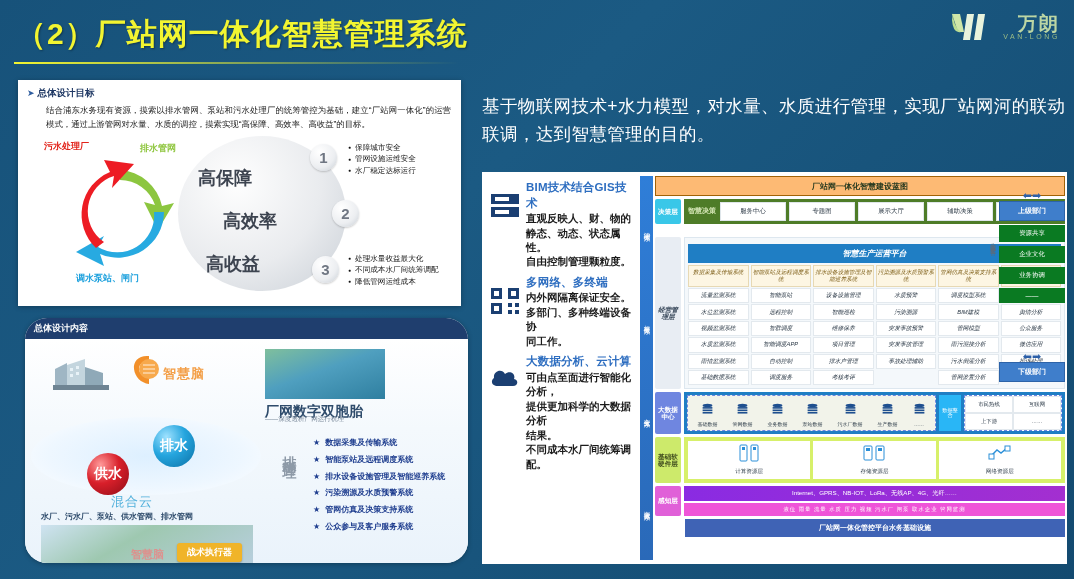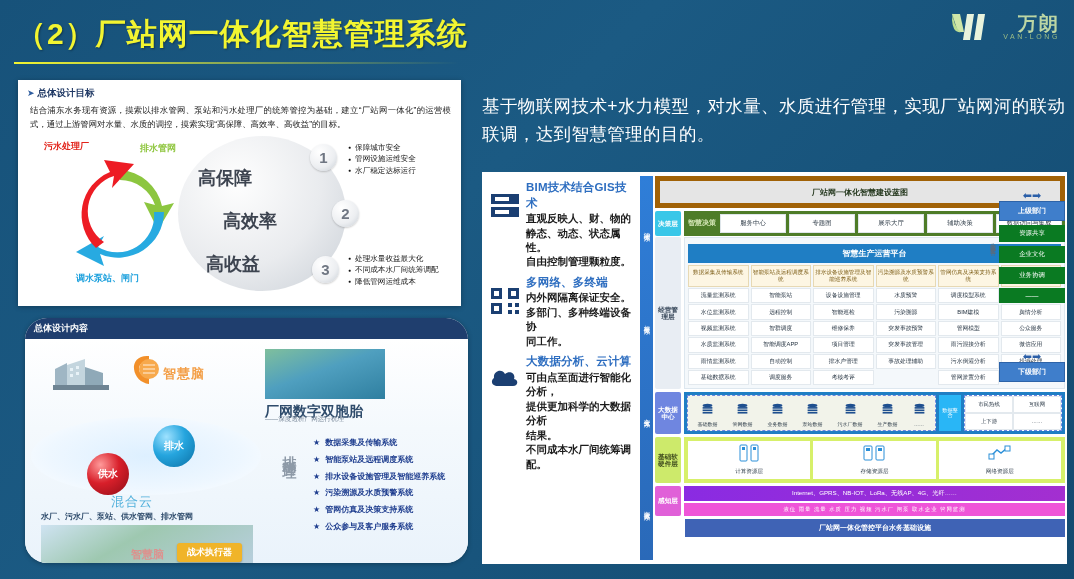--- a/index.html
+++ b/index.html
@@ -27,21 +27,21 @@
   .logo-cn { font-size: 19px; font-weight: bold; color: #bcd6a4; letter-spacing: 2px; line-height: 1.05; }
   .logo-en { font-size: 7px; color: #9dbe86; letter-spacing: 2.6px; }
 
   
   .card { position: absolute; background: #fff; overflow: hidden; box-shadow: 0 1px 5px rgba(0,0,0,.3); }
   #card-top { left: 18px; top: 80px; width: 443px; height: 226px; }
   #card-bottom { left: 25px; top: 318px; width: 443px; height: 245px; border-radius: 22px; }
 
   .goal-head { padding: 7px 8px 1px 9px; font-size: 9.5px; font-weight: bold; color: #1f3864; }
   .goal-head .arrow { color: #2e5d9f; margin-right: 3px; font-size: 9px; }
-  .goal-body { padding: 3px 10px 0 12px; font-size: 8.4px; line-height: 1.65; color: #222; text-align: justify; }
+  .goal-body { padding: 3px 10px 0 28px; font-size: 8.4px; line-height: 1.65; color: #222; text-align: justify; }
 
   .diagram-wrap { position: relative; height: 162px; margin-top: 2px; }
   
   .cycle { position: absolute; left: 22px; top: 14px; width: 160px; height: 135px; }
   .lbl { position: absolute; font-size: 9px; font-weight: bold; white-space: nowrap; }
   #lbl-wwt { left: 26px; top: 6px; color: #e2231a; }
   #lbl-pipe { left: 122px; top: 8px; color: #8fc63f; }
   #lbl-pump { left: 58px; top: 138px; color: #1ba0dd; }
 
   
@@ -73,21 +73,21 @@
   
   .content-head { background: #1f3e6e; color: #fff; font-size: 9px; font-weight: bold; padding: 4px 9px; }
   .content-body { position: relative; height: 224px; background: linear-gradient(180deg,#ffffff 0%,#f4f9fd 40%,#eaf3fb 100%); }
 
   .sky { position: absolute; left: 6px; top: 78px; width: 230px; height: 78px;
          background: radial-gradient(ellipse at 50% 50%, #dcefff 0%, #eef7ff 60%, #ffffff 100%); border-radius: 50%; opacity: .95; }
   .bldg { position: absolute; left: 26px; top: 16px; width: 64px; height: 42px; }
   .brain { position: absolute; left: 104px; top: 14px; width: 34px; height: 34px; }
   .brain-lbl { position: absolute; left: 138px; top: 26px; font-size: 13px; font-weight: bold; color: #f2902a; opacity: .85; letter-spacing: 1px; }
   .sphere { position: absolute; border-radius: 50%; display: flex; align-items: center; justify-content: center;
-            font-size: 10px; font-weight: bold; color: #fff; }
+            font-size: 14px; font-weight: bold; color: #fff; }
   #sph-drain { left: 128px; top: 86px; width: 42px; height: 42px;
     background: radial-gradient(circle at 32% 28%, #9fe2ff 0%, #25a5de 45%, #0b6fa4 100%); }
   #sph-supply { left: 62px; top: 114px; width: 42px; height: 42px;
     background: radial-gradient(circle at 32% 28%, #ff9a9a 0%, #d81f2a 45%, #8e0d17 100%); }
   .cloud-lbl { position: absolute; left: 86px; top: 154px; font-size: 13px; font-weight: normal; color: #2a9fd4; opacity: .8; letter-spacing: 1px; }
   .cloud-sub { position: absolute; left: 16px; top: 172px; font-size: 8px; font-weight: bold; color: #2e4b6b; white-space: nowrap; }
 
   .twin-img { position: absolute; left: 240px; top: 10px; width: 120px; height: 50px;
     background: linear-gradient(160deg,#7fbf9d 0%,#4f9fbf 45%,#2f7fa0 100%); }
   .twin-ttl { position: absolute; left: 240px; top: 64px; font-size: 14px; font-weight: bold; color: #2e4b6b; }
@@ -118,21 +118,21 @@
 
   .arch-right { position: absolute; left: 158px; top: 0; right: 0; height: 100%; background: #ffffff; }
 
   .sidebar-vert { position: absolute; left: 0; top: 4px; width: 13px; height: 384px;
     background: linear-gradient(180deg,#2f7ed8,#2a69b8); color: #fff; font-size: 6.5px;
     display: flex; flex-direction: column; justify-content: space-around; align-items: center; padding: 6px 0; }
   .sidebar-vert span { writing-mode: vertical-rl; letter-spacing: 1px; }
 
   .arch-main { position: absolute; left: 15px; top: 4px; right: 2px; bottom: 4px; }
 
-  .blueprint-ttl { height: 32px; background: #e5e5e5; border: 5px solid #a16207; color: #26391f;
+  .blueprint-ttl { height: 20px; background: #fdba74; border: 1px solid #a16207; color: #26391f;
     font-size: 8px; font-weight: bold; display: flex; align-items: center; justify-content: center; }
 
   .row-flex { display: flex; gap: 3px; margin-top: 3px; }
   .layer-tag { flex: 0 0 26px; border-radius: 2px; color: #fff; font-size: 6.6px; font-weight: bold;
     display: flex; align-items: center; justify-content: center; text-align: center; line-height: 1.15; padding: 2px; }
   .tag-decision { background: #39c7e8; }
   .tag-manage { background: #e8edf3; color: #3a4a5c; }
   .tag-bigdata { background: #6f86e0; }
   .tag-infra { background: #cdea6b; color: #3e4a1d; }
   .tag-sense { background: #e060d8; }
@@ -144,21 +144,21 @@
 
   .platform-bar { background: #1f7ec4; color: #fff; font-size: 8px; font-weight: bold; text-align: center; padding: 4px; margin: 3px 0 0 30px; }
 
   .sys-cols { display: flex; gap: 2px; margin-left: 30px; margin-top: 2px; }
   .sys-col { flex: 1; }
   .sys-head { background: #fdf6e3; border: 1px solid #e7d9b4; font-size: 5.6px; color: #7a5a12;
     text-align: center; padding: 3px 1px; line-height: 1.25; min-height: 22px; }
   .sys-cell { background: #fff; border: 1px solid #e3e9ee; font-size: 5.8px; color: #263442;
     text-align: center; padding: 2.2px 1px; margin-top: 1px; }
 
-  .manage-wrap { display: flex; gap: 3px; margin-top: 1px; }
+  .manage-wrap { display: flex; gap: 3px; margin-top: 13px; font-style: italic; }
   .manage-body { flex: 1; background: #f4f8fb; border: 1px solid #dde7ef; padding: 3px; }
 
   .bigdata-band { flex: 1; background: #1f7ec4; padding: 3px; display: flex; gap: 3px; align-items: stretch; }
   .db-strip { flex: 1; background: #f2f3ea; border: 1px dashed #6f86e0; display: flex; justify-content: space-around; align-items: flex-end; padding: 3px 2px; }
   .db-item { text-align: center; }
   .db-ico { width: 13px; height: 13px; margin: 0 auto 1px; }
   .db-cap { font-size: 5px; color: #2b3a47; }
   .db-side { flex: 0 0 22px; background: #29b6f6; color: #fff; font-size: 5.2px; display: flex;
     align-items: center; justify-content: center; text-align: center; line-height: 1.1; padding: 1px; }
   .db-grid { flex: 0 0 98px; background: #fff; border: 1px dashed #6f86e0; display: grid;

